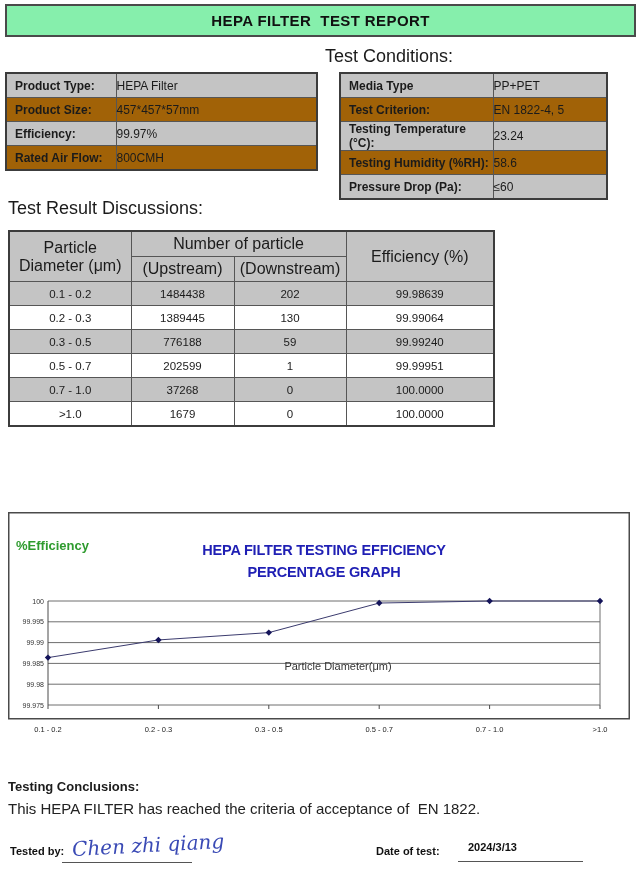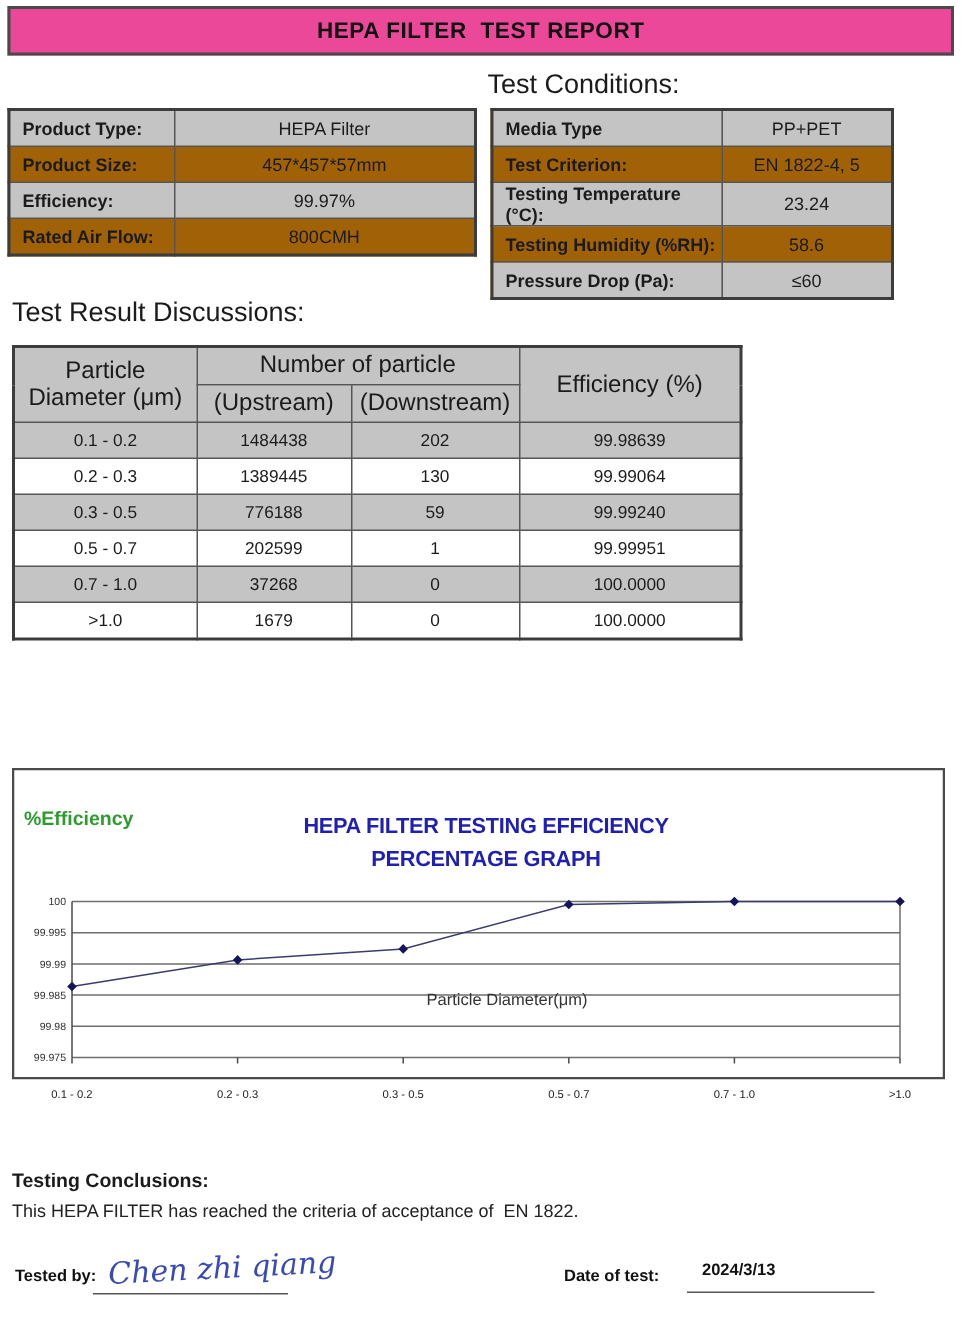--- a/index.html
+++ b/index.html
@@ -1,37 +1,37 @@
 <!DOCTYPE html>
 <html><head>
 <meta charset="utf-8">
 <style>
   html,body{margin:0;padding:0;background:#fff;}
   .page{position:relative;width:641px;height:879px;background:#ffffff;
         font-family:"Liberation Sans",sans-serif;color:#1b1b1b;overflow:hidden;}
   .abs{position:absolute;}
-  .title-bar{left:5px;top:4px;width:627px;height:29px;background:#ec4899;
+  .title-bar{left:5px;top:4px;width:627px;height:29px;background:#86efac;
              border:2px solid #4a4a4a;display:flex;align-items:center;justify-content:center;}
   .title-bar span{font-weight:bold;font-size:15px;letter-spacing:.4px;white-space:pre;color:#111;}
   .h1{font-size:18px;color:#1b1b1b;white-space:nowrap;}
   table.spec{position:absolute;border-collapse:collapse;table-layout:fixed;
              border:2px solid #3c3c3c;font-size:12px;background:#a16207;}
   table.spec td{border:1px solid #565656;height:23px;padding:0;vertical-align:middle;}
   table.spec td.lbl{font-weight:bold;padding-left:8px;}
-  table.spec td.val{text-align:center;}
+  table.spec td.val{}
   table.spec tbody tr:nth-child(odd) td{background:#c4c4c4;}
   table.results{position:absolute;border-collapse:collapse;table-layout:fixed;
                 border:2px solid #3c3c3c;font-size:11.5px;background:#fff;}
   table.results th,table.results td{border:1px solid #565656;text-align:center;
                 vertical-align:middle;font-weight:normal;padding:0;}
   table.results th{background:#c4c4c4;height:24px;font-size:16px;}
   table.results tbody td{height:23px;}
   table.results tbody tr:nth-child(odd) td{background:#c4c4c4;}
   .h2{font-weight:bold;font-size:13px;}
-  .body-text{font-size:12px;color:#222;white-space:pre-wrap;}
+  .body-text{font-size:15px;color:#222;white-space:pre-wrap;}
   .footer-label{font-weight:bold;font-size:11px;color:#111;white-space:nowrap;}
   .signature{font-family:"DejaVu Serif",serif;font-style:italic;font-size:20px;
              transform:rotate(-3deg);white-space:nowrap;}
   .sig-line{border-bottom:1.5px solid #555;height:0;}
   svg text{font-family:"Liberation Sans",sans-serif;}
 </style>
 </head>
 <body>
 
 <div class="page">
@@ -60,21 +60,21 @@
           <td class="lbl">Efficiency:</td>
           <td class="val">99.97%</td>
         </tr>
         <tr>
           <td class="lbl">Rated Air Flow:</td>
           <td class="val">800CMH</td>
         </tr>
       </tbody>
   </table>
 
-  <table class="spec" style="left:327px;top:72px;width:269px;">
+  <table class="spec" style="left:339px;top:72px;width:269px;">
     <colgroup>
         <col style="width:153px">
         <col>
       </colgroup>
     <tbody id="cond-body">
         <tr>
           <td class="lbl">Media Type</td>
           <td class="val">PP+PET</td>
         </tr>
         <tr>

